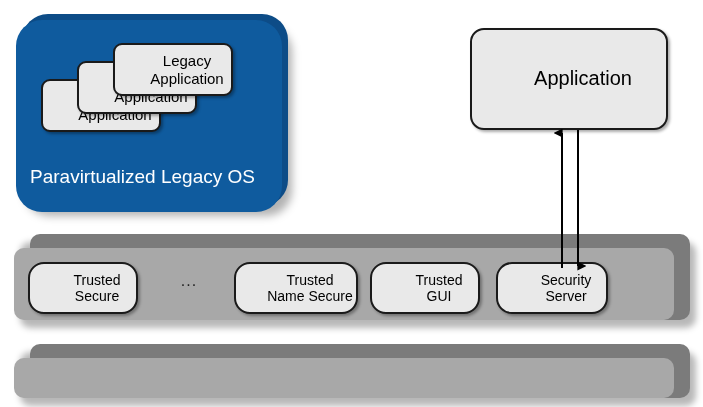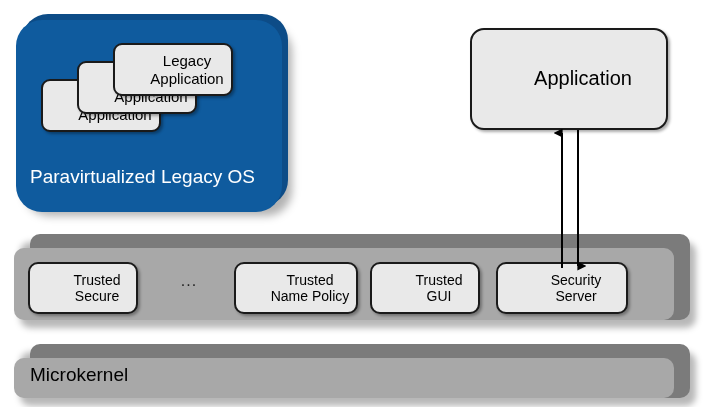--- a/index.html
+++ b/index.html
@@ -136,26 +136,26 @@
     top: 364px;
     font-size: 19px;
     color: #000000;
     white-space: nowrap;
   }
 
   
   .svc {
     height: 52px;
     font-size: 14px;
-    border-radius: 10px;
+    border-radius: 16px;
   }
   #svc-loader      { left: 28px;  top: 262px; width: 110px; }
   #svc-nameserver  { left: 234px; top: 262px; width: 124px; }
   #svc-gui         { left: 370px; top: 262px; width: 110px; }
-  #svc-policy      { left: 496px; top: 262px; width: 132px; }
+  #svc-policy      { left: 496px; top: 262px; width: 112px; }
 
   .ellipsis {
     position: absolute;
     left: 172px;
     top: 272px;
     width: 34px;
     text-align: center;
     font-size: 16px;
     color: #222222;
     letter-spacing: 1px;
@@ -219,21 +219,21 @@
       <span class="app-label">Trusted</span>
       <span class="app-label">Secure</span>
     </div>
   </div>
 
   <div class="ellipsis">...</div>
 
   <div class="gbox svc" id="svc-nameserver">
     <div>
       <span class="app-label">Trusted</span>
-      <span class="app-label">Name Policy</span>
+      <span class="app-label">Name Secure</span>
     </div>
   </div>
 
   <div class="gbox svc" id="svc-gui">
     <div>
       <span class="app-label">Trusted</span>
       <span class="app-label">GUI</span>
     </div>
   </div>
 
@@ -242,21 +242,20 @@
       <span class="app-label">Security</span>
       <span class="app-label">Server</span>
     </div>
   </div>
 
   <div class="slab" id="kernel-slab">
     <div class="slab-shadow"></div>
     <div class="slab-top"></div>
     <div class="slab-face"></div>
   </div>
-  <div class="kernel-label">Microkernel</div>
 
   <svg class="arrows" viewBox="0 0 703 407">
     <defs>
       <marker id="arrowhead-up" markerWidth="9" markerHeight="9" refX="4.5" refY="8.4" orient="auto" markerUnits="userSpaceOnUse">
         <path d="M4.5,0 L9,9 L0,9 Z" fill="#000000"></path>
       </marker>
       <marker id="arrowhead-down" markerWidth="9" markerHeight="9" refX="4.5" refY="8.4" orient="auto" markerUnits="userSpaceOnUse">
         <path d="M4.5,0 L9,9 L0,9 Z" fill="#000000"></path>
       </marker>
     </defs>

